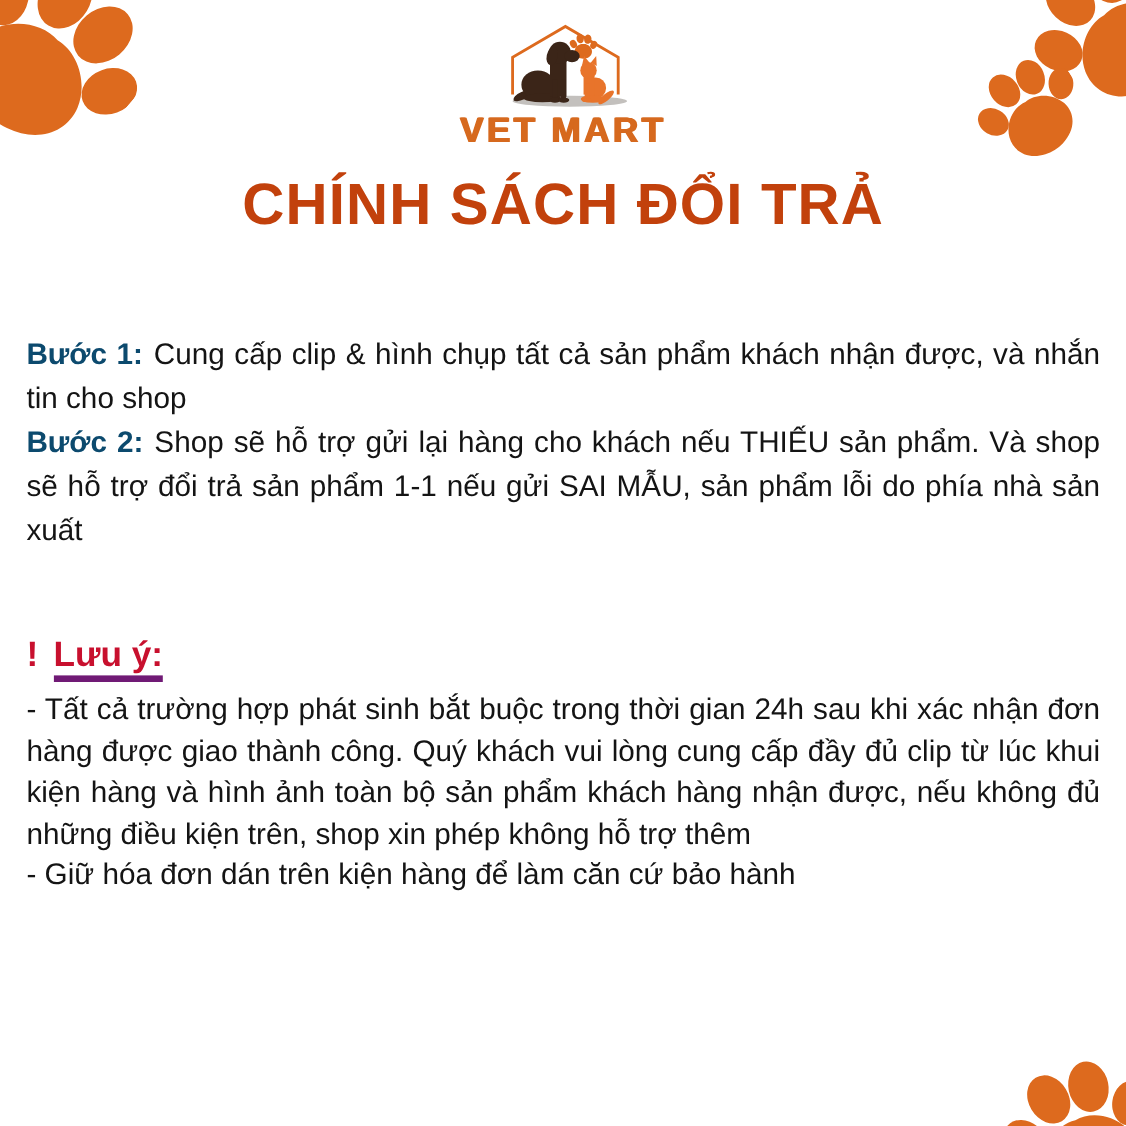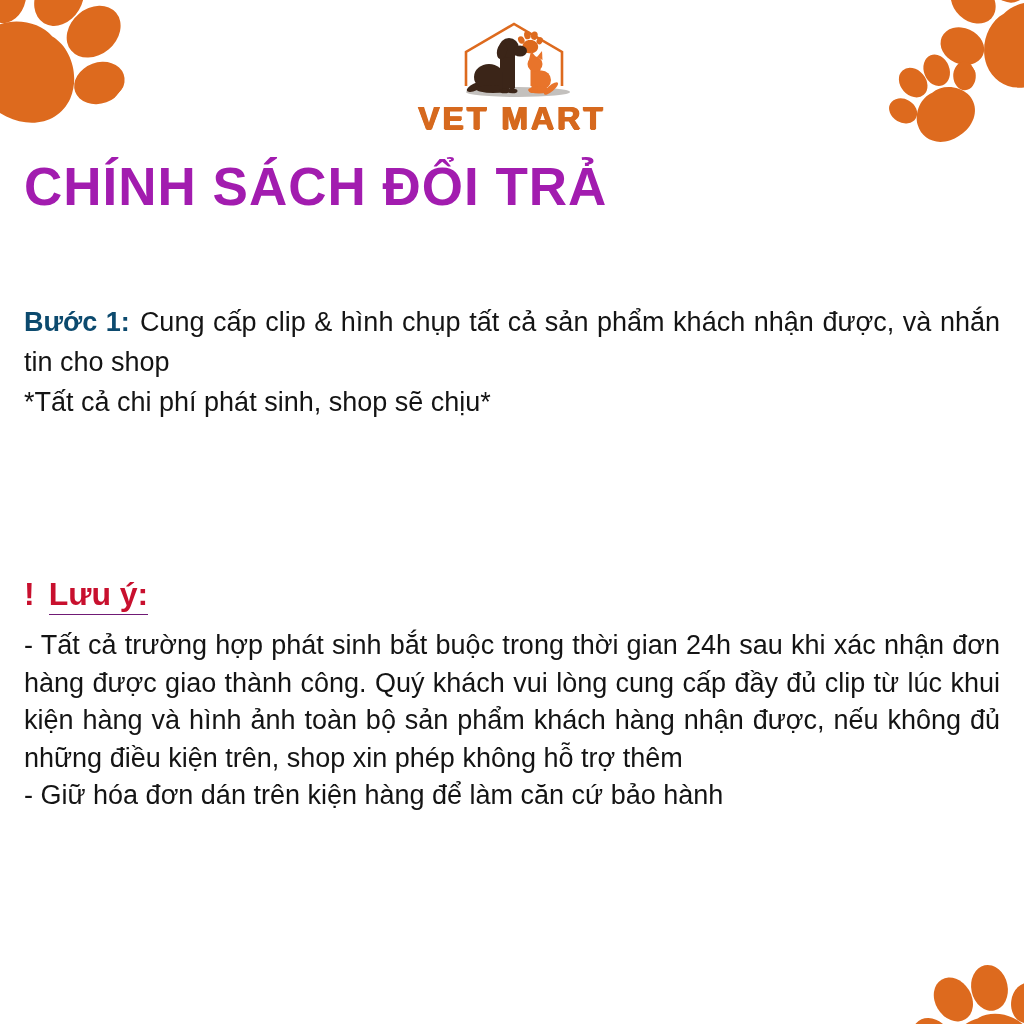--- a/index.html
+++ b/index.html
@@ -21,29 +21,29 @@
   .logo { position: absolute; top: 20px; left: 0; width: 1024px; text-align: center; }
   .logo-art { display: block; margin: 0 auto; width: 200px; height: 80px; }
   .brand-name {
     margin-top: 0px; font-size: 32px; font-weight: 800; letter-spacing: 3px;
     color: #D6691E;
     text-shadow: 0.8px 0 0 currentColor, -0.8px 0 0 currentColor, 0 0.5px 0 currentColor;
   }
 
   
   .content { position: absolute; left: 24px; right: 24px; }
-  .title { top: 158px; font-size: 53px; font-weight: 700; letter-spacing: 1px; line-height: 1.1; margin: 0; color: #a21caf; }
+  .title { top: 158px; font-size: 53px; font-weight: 700; letter-spacing: 1px; line-height: 1.1; margin: 0; color: #c2410c; text-align: center; }
   .intro { top: 238px; font-size: 27px; line-height: 40px; margin: 0; }
   .steps { top: 302px; font-size: 27px; line-height: 40px; }
   .steps p { margin: 0; text-align: justify; text-align-last: left; }
   .step-label { color: #0c4a6e; font-weight: 700; margin-right: 10px; }
   .fee { margin: 0; }
   .notice { top: 576px; font-size: 32px; font-weight: 700; color: #C8102E; }
   .notice .mark { margin-right: 14px; }
-  .notice-label { border-bottom: 1px solid #701a75; padding-bottom: 2px; }
+  .notice-label { border-bottom: 6px solid #701a75; padding-bottom: 2px; }
   .notes { top: 627px; font-size: 27px; line-height: 37.5px; }
   .notes p { margin: 0; text-align: justify; text-align-last: left; }
 </style>
 </head>
 <body>
 
 <svg width="0" height="0" style="position:absolute">
   <defs>
     <symbol id="paw" viewBox="0 0 100 100">
       <ellipse cx="16" cy="43" rx="12" ry="15" transform="rotate(-28 16 43)"></ellipse>
@@ -111,21 +111,21 @@
       </g>
     </svg>
     <div class="brand-name">VET MART</div>
   </header>
 
   <h1 class="content title">CHÍNH SÁCH ĐỔI TRẢ</h1>
 
 
   <div class="content steps">
     <p><span class="step-label">Bước 1:</span><span>Cung cấp clip &amp; hình chụp tất cả sản phẩm khách nhận được, và nhắn tin cho shop</span></p>
-    <p class="fee">*Tất cả chi phí phát sinh, shop sẽ chịu*</p>
+    <p><span class="step-label">Bước 2:</span><span>Shop sẽ hỗ trợ gửi lại hàng cho khách nếu THIẾU sản phẩm. Và shop sẽ hỗ trợ đổi trả sản phẩm 1-1 nếu gửi SAI MẪU, sản phẩm lỗi do phía nhà sản xuất</span></p>
   </div>
 
   <div class="content notice">
     <span class="mark">!</span><span class="notice-label">Lưu ý:</span>
   </div>
 
   <div class="content notes">
     <p>- Tất cả trường hợp phát sinh bắt buộc trong thời gian 24h sau khi xác nhận đơn hàng được giao thành công. Quý khách vui lòng cung cấp đầy đủ clip từ lúc khui kiện hàng và hình ảnh toàn bộ sản phẩm khách hàng nhận được, nếu không đủ những điều kiện trên, shop xin phép không hỗ trợ thêm</p>
     <p>- Giữ hóa đơn dán trên kiện hàng để làm căn cứ bảo hành</p>
   </div>

